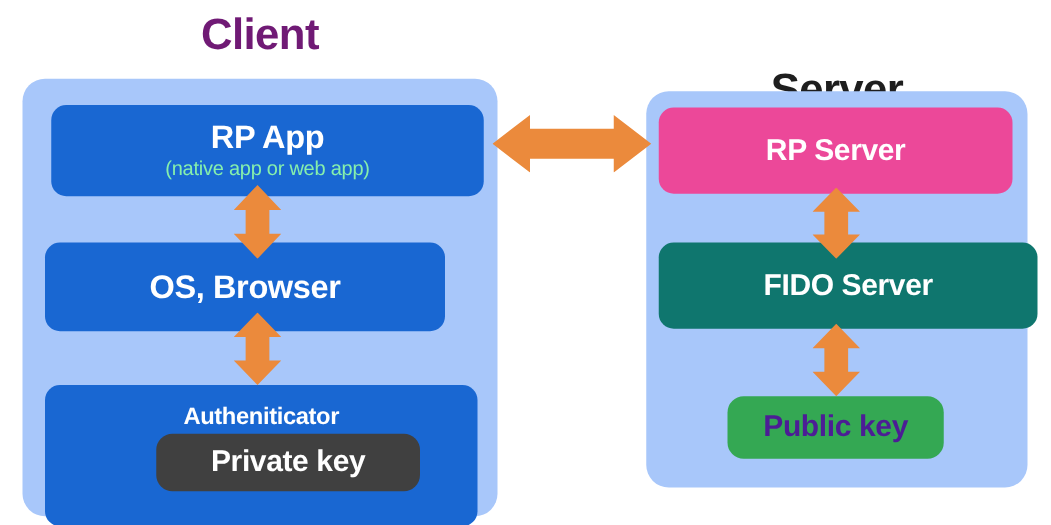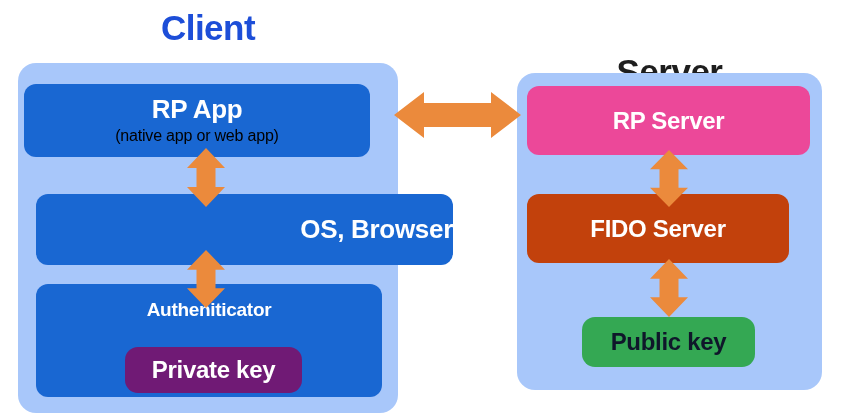--- a/index.html
+++ b/index.html
@@ -63,55 +63,55 @@
     padding-top: 16px;
     box-sizing: border-box;
   }
   .arrow-svg { position: absolute; display: block; }
 </style>
 </head>
 <body>
 
 <div class="stage">
 
-  <h1 class="side-title" style="left: 18px; top: 8px; width: 380px; color: #1d4ed8;">Client</h1>
+  <h1 class="side-title" style="left: 18px; top: 8px; width: 380px; color: #701a75;">Client</h1>
 
   <h1 class="side-title" style="left: 517px; top: 12px; width: 305px; color: rgb(30, 30, 30); margin-top: 40px;">Server</h1>
 
   <div class="panel" style="left: 18px; top: 63px; width: 380px; height: 350px; background-color: rgb(168, 199, 250);"></div>
 
   <div class="panel" style="left: 517px; top: 73px; width: 305px; height: 317px; background-color: rgb(168, 199, 250);"></div>
 
-  <div class="box" style="left: 24px; top: 84px; width: 346px; height: 73px; background-color: rgb(25, 103, 210);">
+  <div class="box" style="left: 41px; top: 84px; width: 346px; height: 73px; background-color: rgb(25, 103, 210);">
     <div class="box-label" style="color: rgb(255, 255, 255);">RP App</div>
-    <div class="box-sublabel" style="color: #000000;">(native app or web app)</div>
+    <div class="box-sublabel" style="color: #86efac;">(native app or web app)</div>
   </div>
 
-  <div class="box" style="left: 36px; top: 194px; width: 417px; height: 71px; background-color: rgb(25, 103, 210); align-items: flex-end;">
+  <div class="box" style="left: 36px; top: 194px; width: 320px; height: 71px; background-color: rgb(25, 103, 210);">
     <div class="box-label" style="color: rgb(255, 255, 255);">OS, Browser</div>
   </div>
 
-  <div class="box auth-box" style="left: 36px; top: 284px; width: 346px; height: 113px; background-color: rgb(25, 103, 210);">
+  <div class="box auth-box" style="left: 36px; top: 308px; width: 346px; height: 113px; background-color: rgb(25, 103, 210);">
     <div class="box-label small" style="color: rgb(255, 255, 255);">Autheniticator</div>
   </div>
 
-  <div class="key-box" style="left: 125px; top: 347px; width: 177px; height: 46px; background-color: #701a75;">
+  <div class="key-box" style="left: 125px; top: 347px; width: 211px; height: 46px; background-color: #404040;">
     <div class="key-label" style="color: rgb(255, 255, 255);">Private key</div>
   </div>
 
   <div class="box" style="left: 527px; top: 86px; width: 283px; height: 69px; background-color: #ec4899;">
     <div class="box-label mid" style="color: rgb(255, 255, 255);">RP Server</div>
   </div>
 
-  <div class="box" style="left: 527px; top: 194px; width: 262px; height: 69px; background-color: #c2410c;">
+  <div class="box" style="left: 527px; top: 194px; width: 303px; height: 69px; background-color: #0f766e;">
     <div class="box-label mid" style="color: rgb(255, 255, 255);">FIDO Server</div>
   </div>
 
   <div class="key-box" style="left: 582px; top: 317px; width: 173px; height: 50px; background-color: rgb(52, 168, 83);">
-    <div class="key-label" style="color: #0f172a;">Public key</div>
+    <div class="key-label" style="color: #4c1d95;">Public key</div>
   </div>
 
   <svg class="arrow-svg" style="left:187px; top:148px;" width="38" height="59" viewBox="0 0 38 59" preserveAspectRatio="none">
     <polygon points="19,0 38,20 28.5,20 28.5,39 38,39 19,59 0,39 9.5,39 9.5,20 0,20" fill="#EB8A3C"></polygon>
   </svg>
 
   <svg class="arrow-svg" style="left:187px; top:250px;" width="38" height="58" viewBox="0 0 38 59" preserveAspectRatio="none">
     <polygon points="19,0 38,20 28.5,20 28.5,39 38,39 19,59 0,39 9.5,39 9.5,20 0,20" fill="#EB8A3C"></polygon>
   </svg>
 

